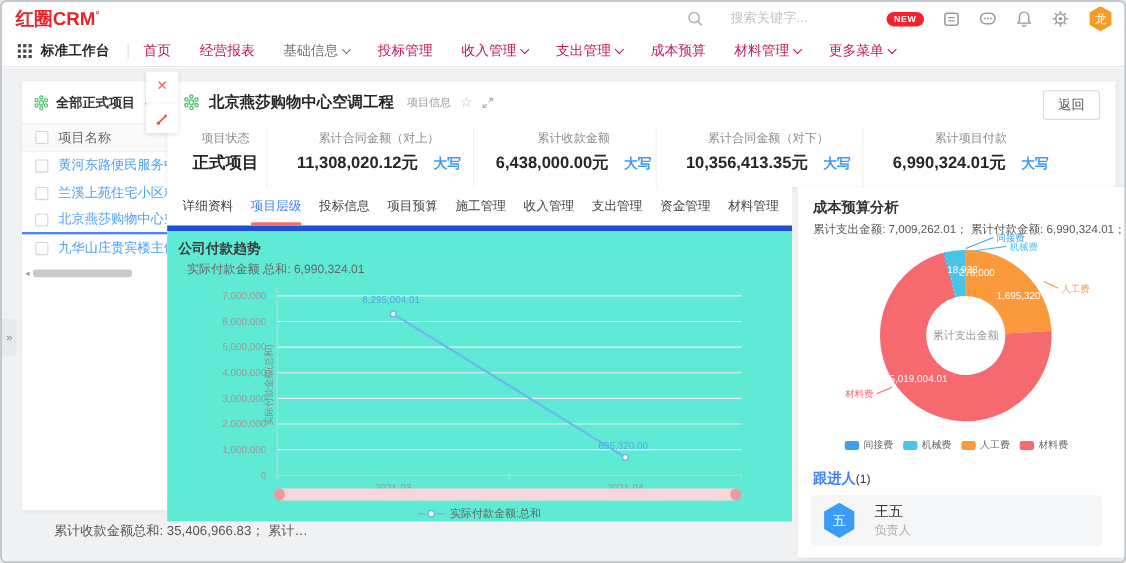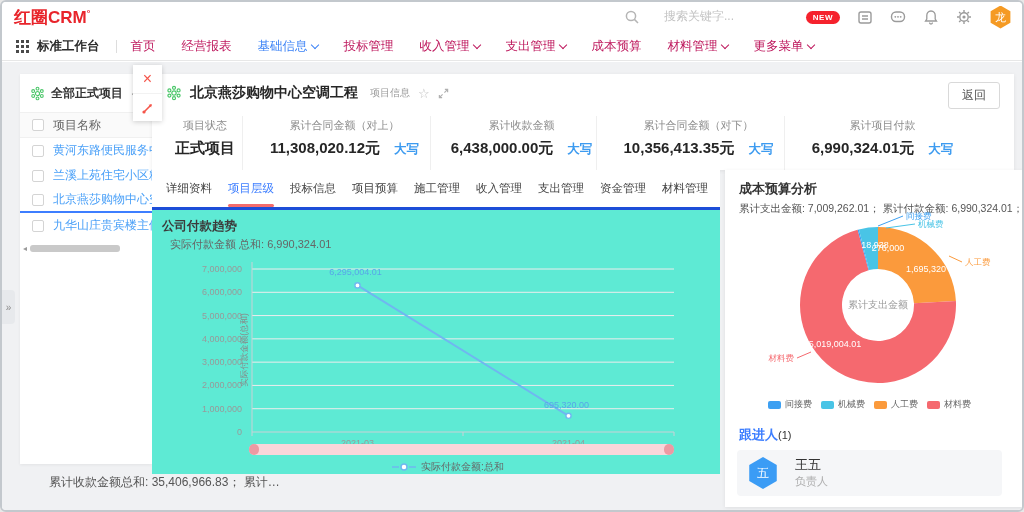--- a/index.html
+++ b/index.html
@@ -19,21 +19,21 @@
   .tool-icon { width:16px; height:16px; cursor:pointer; }
   .hex { clip-path:polygon(50% 0,93% 25%,93% 75%,50% 100%,7% 75%,7% 25%); display:flex; align-items:center; justify-content:center; color:#fff; }
   .avatar-top { width:23px; height:23px; background:#f59a23; font-size:11px; cursor:pointer; }
 
   
   .navbar { position:absolute; left:0; top:30px; width:100%; height:29px; background:#fff; border-bottom:1px solid #e7e7e7; display:flex; align-items:center; z-index:40; font-size:12.5px; }
   .nav-grid { margin-left:14px; margin-right:8px; cursor:pointer; }
   .nav-ws { font-weight:bold; color:#2b2b2b; cursor:pointer;text-align:center; }
   .nav-div { width:1px; height:13px; background:#ddd; margin:0 14px 0 16px; }
   .nav-item { color:#be185d; margin-right:26px; cursor:pointer; white-space:nowrap; }
-  .nav-item.active { color:#3b82f6; }
+  .nav-item.active { color:#737373; }
   .caret { display:inline-block; width:6px; height:6px; border-right:1.4px solid currentColor; border-bottom:1.4px solid currentColor; transform:rotate(45deg); margin-left:4px; vertical-align:2px; }
 
   
   .workspace { position:absolute; left:0; top:60px; width:100%; height:448px; background:#f0f1f3; }
 
   
   .bg-status { position:absolute; left:47px; top:412px; font-size:12px; color:#555; white-space:nowrap; z-index:1; }
 
   
   .expander { position:absolute; left:0; top:228px; width:13px; height:34px; background:#e7e9ec; border-radius:0 4px 4px 0; color:#8a8a8a; font-size:10px; display:flex; align-items:center; justify-content:center; cursor:pointer; z-index:2; }
@@ -69,33 +69,33 @@
   .stats { position:absolute; left:0; top:42px; width:862px; height:54px; display:flex;text-align:center; }
   .stat { padding:2px 0 0 16px; }
   .stat + .stat { border-left:1px solid #efefef; }
   .stat-label { font-size:11px; color:#8c8c8c; margin-bottom:6px; white-space:nowrap; }
   .stat-value { font-size:15px; font-weight:bold; color:#262626; white-space:nowrap; }
   .daxie { font-size:12.5px; font-weight:bold; color:#3d9bf0; margin-left:14px; cursor:pointer; }
   .w0{width:90px}.w1{width:188px}.w2{width:166px}.w3{width:188px}.w4{width:180px}
 
   
   .ov-left { position:absolute; left:0; top:96px; width:568px; }
-  .tabs { height:40px; background:#fff; border-bottom:3px solid #1d4ed8; display:flex; align-items:center; padding-left:14px; font-size:11.5px; color:#444; }
+  .tabs { height:40px; background:#fff; border-bottom:5px solid #1d4ed8; display:flex; align-items:center; padding-left:14px; font-size:11.5px; color:#444; }
   .tab { margin-right:16px; height:100%; display:flex; align-items:center; position:relative; cursor:pointer; white-space:nowrap; }
   .tab.active { color:#3d7eff; }
   .tab.active::after { content:""; position:absolute; left:0; right:0; bottom:0; height:3px; background:#f56c6c; border-radius:2px; }
   .tab-more { margin-left:auto; padding-right:14px; color:#888; cursor:pointer; letter-spacing:1px; }
   .chart-card { position:relative; width:568px; height:264px; background:#5eead4; }
   .chart-title { position:absolute; left:10px; top:8px; font-size:12.5px; font-weight:bold; color:#3b3b3b; }
   .chart-subtitle { position:absolute; left:18px; top:27px; font-size:11px; color:#666; }
   #line-chart { position:absolute; left:0; top:40px; }
   .datazoom { position:absolute; left:97px; top:234px; width:425px; height:11px; background:#f9d6da; border-radius:6px; cursor:grab; }
   .datazoom .hd { position:absolute; top:0; width:10px; height:11px; background:#ec9aa3; border-radius:6px; }
   .datazoom .hd.l { left:0; } .datazoom .hd.r { right:0; }
-  .line-legend { position:absolute; left:12px; top:250px; width:568px; display:flex; justify-content:center; align-items:center; gap:5px; font-size:10px; color:#666; cursor:pointer;text-align:right; }
+  .line-legend { position:absolute; left:0; top:250px; width:568px; display:flex; justify-content:center; align-items:center; gap:5px; font-size:10px; color:#666; cursor:pointer;text-align:right; }
 
   
   .ov-right { position:absolute; left:573px; top:96px; width:332px; height:337px; background:#fff; box-shadow:0 1px 4px rgba(0,0,0,.08); }
   .an-title { position:absolute; left:14px; top:10px; font-size:13px; font-weight:bold; color:#333; }
   .an-subtitle { position:absolute; left:14px; top:32px; font-size:10.5px; color:#555; white-space:nowrap; }
   #donut-chart { position:absolute; left:0; top:40px; }
   .donut-legend { position:absolute; left:0; top:228px; width:289px; display:flex; justify-content:center; align-items:center; gap:9px; font-size:9px; color:#666; }
   .dl-item { display:flex; align-items:center; gap:4px; cursor:pointer; }
   .dl-item .sq { width:13px; height:8px; border-radius:2px; display:inline-block; }
   .followers-head { position:absolute; left:14px; top:256px; font-size:13px; }

